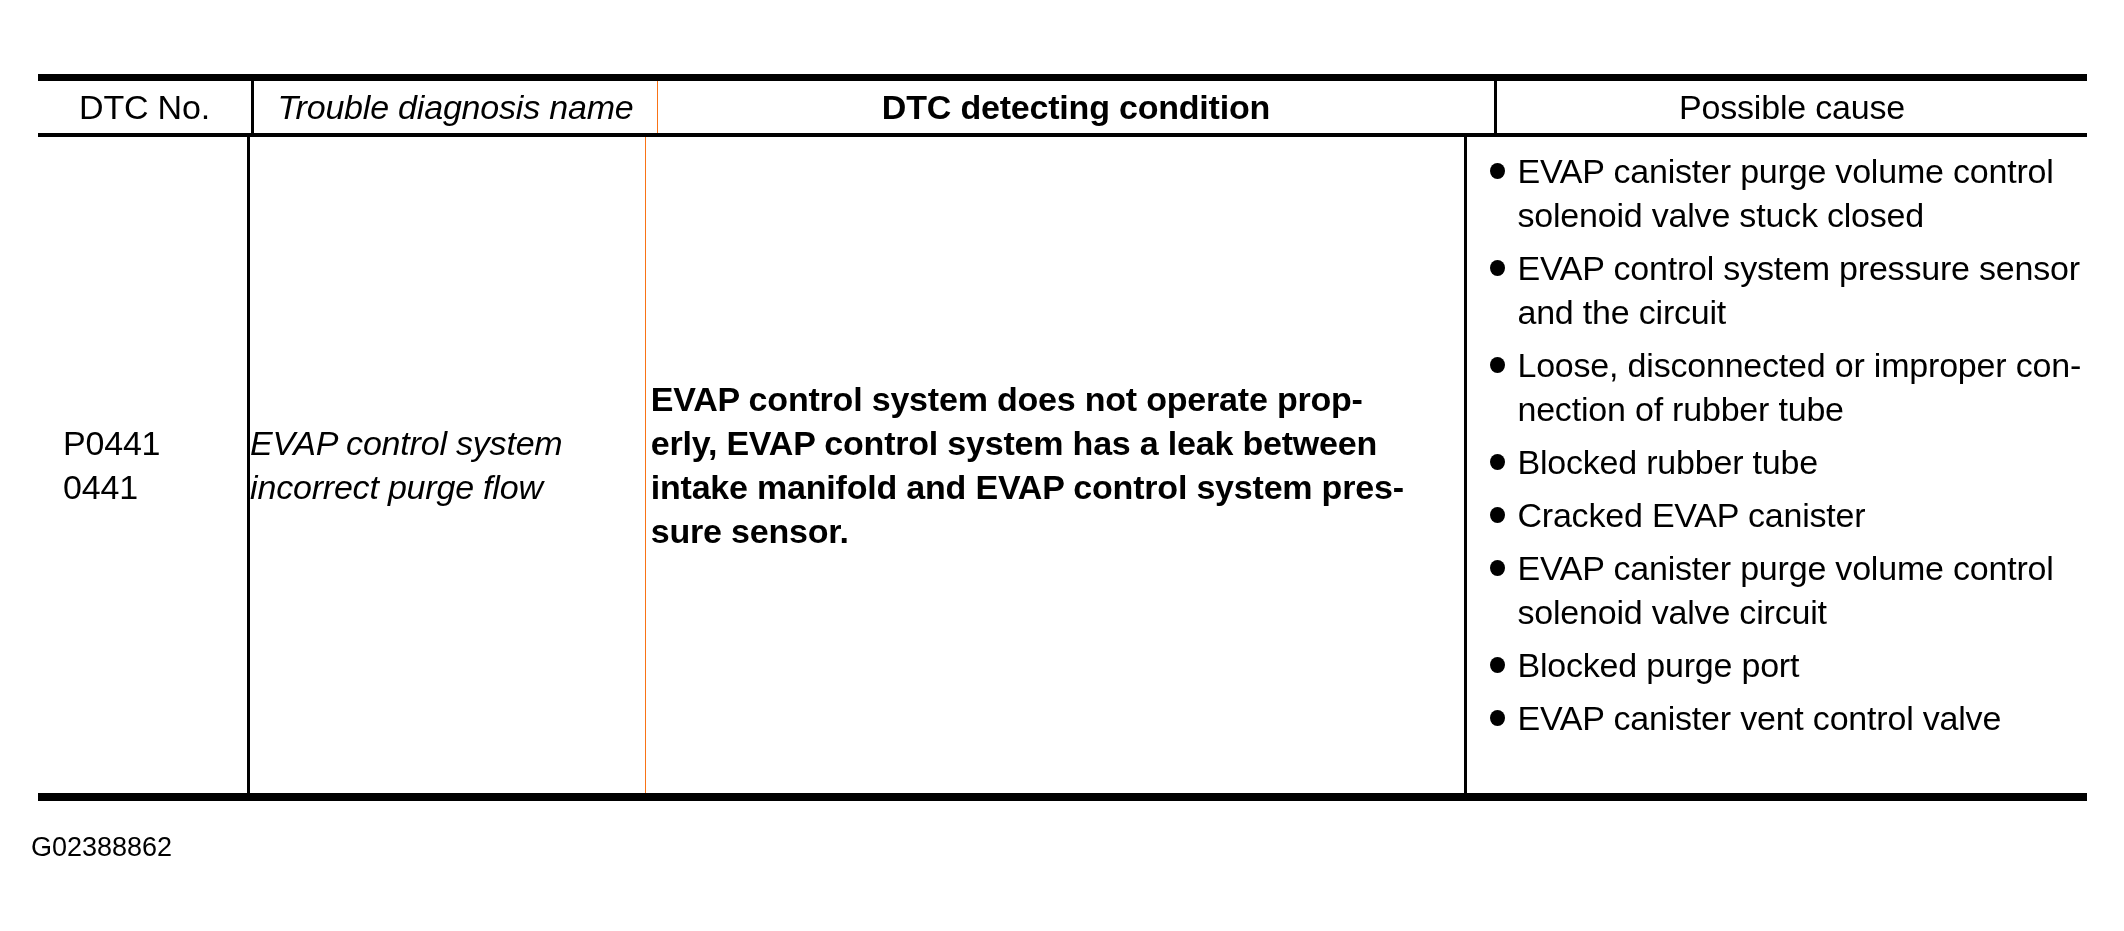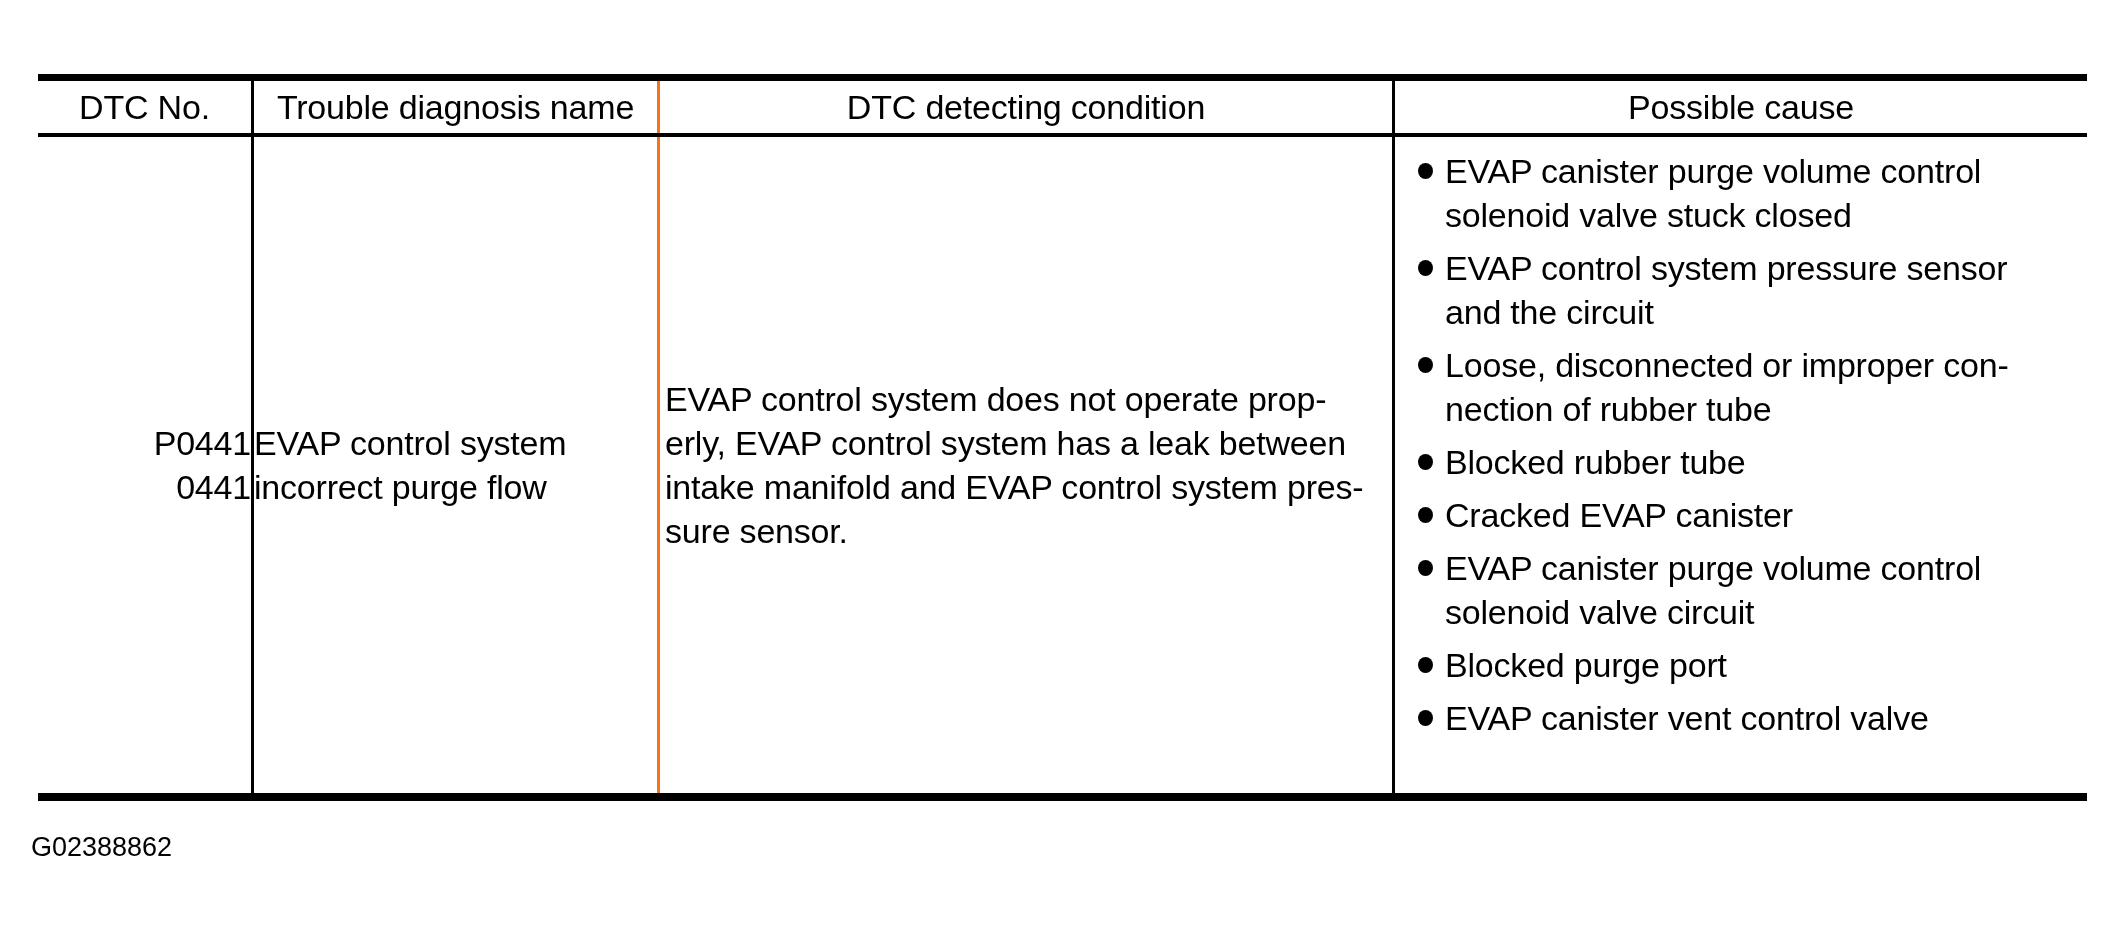--- a/index.html
+++ b/index.html
@@ -40,23 +40,23 @@
     display: flex;
     height: 664px;
     border-bottom: 8px solid #000;
   }
   .body-cell {
     display: flex;
     flex-direction: column;
     justify-content: center;
   }
 
-  .col1 { width: 213px; text-align: right; }
-  .col2 { width: 406px; border-left: 3px solid #000; }
-  .col3 { width: 735px; border-left: 3px solid #f97316; }
+  .col1 { width: 213px; }
+  .col2 { width: 406px; border-left: 3px solid #000; font-style: italic; }
+  .col3 { width: 837px; border-left: 1px solid #f97316; font-weight: bold; }
   .col4 { flex: 1; border-left: 3px solid #000; }
 
   .body-cell.col1 { padding-left: 25px; }
   .body-cell.col2 { }
   .body-cell.col3 { padding-left: 5px; }
   .body-cell.col4 {
     justify-content: flex-start;
     padding: 12px 6px 0 50px;
   }
 

